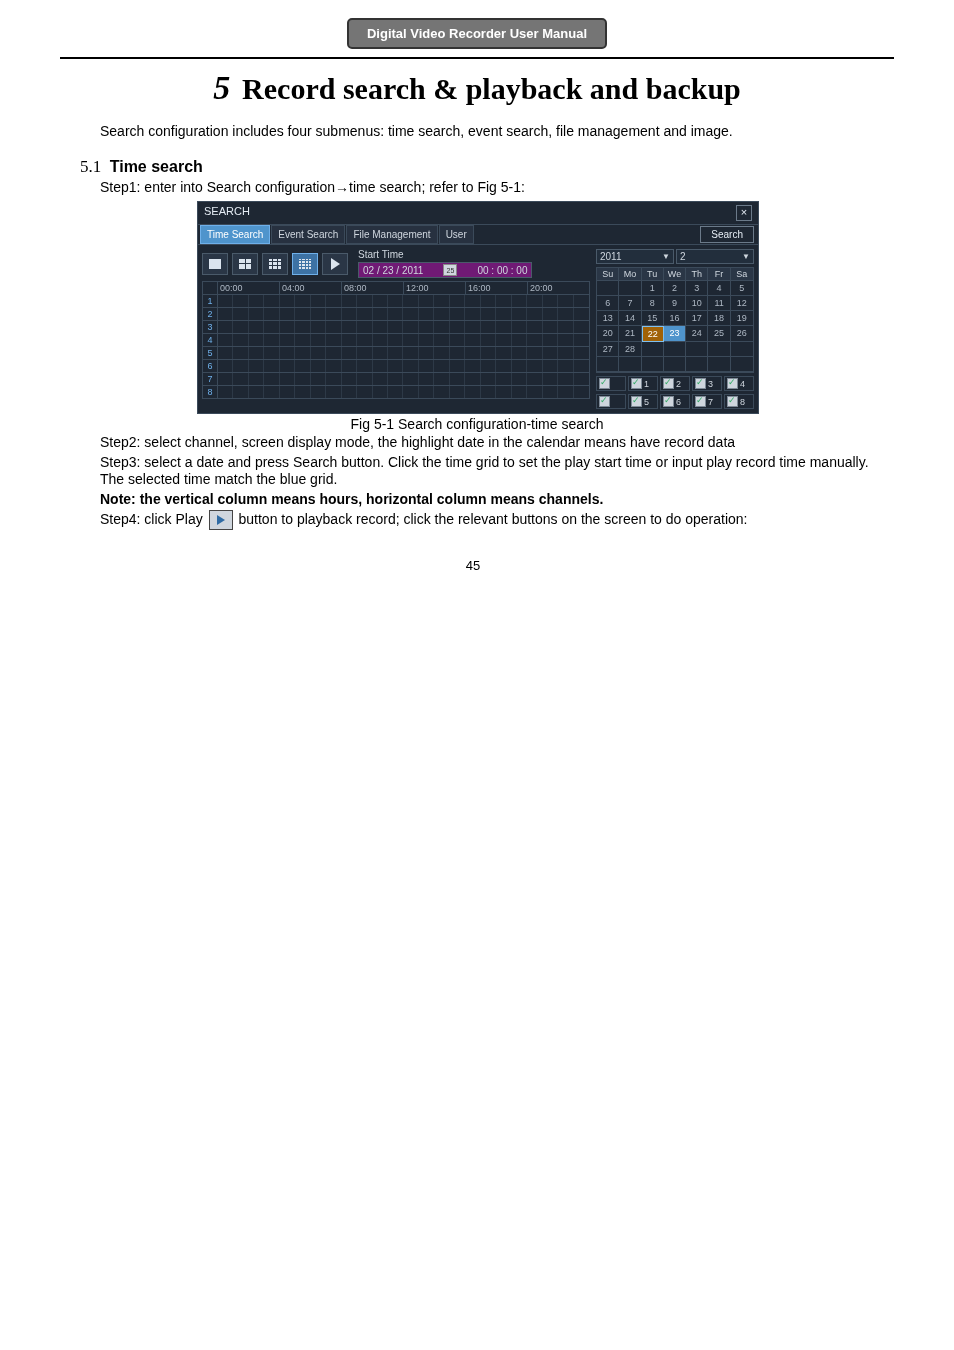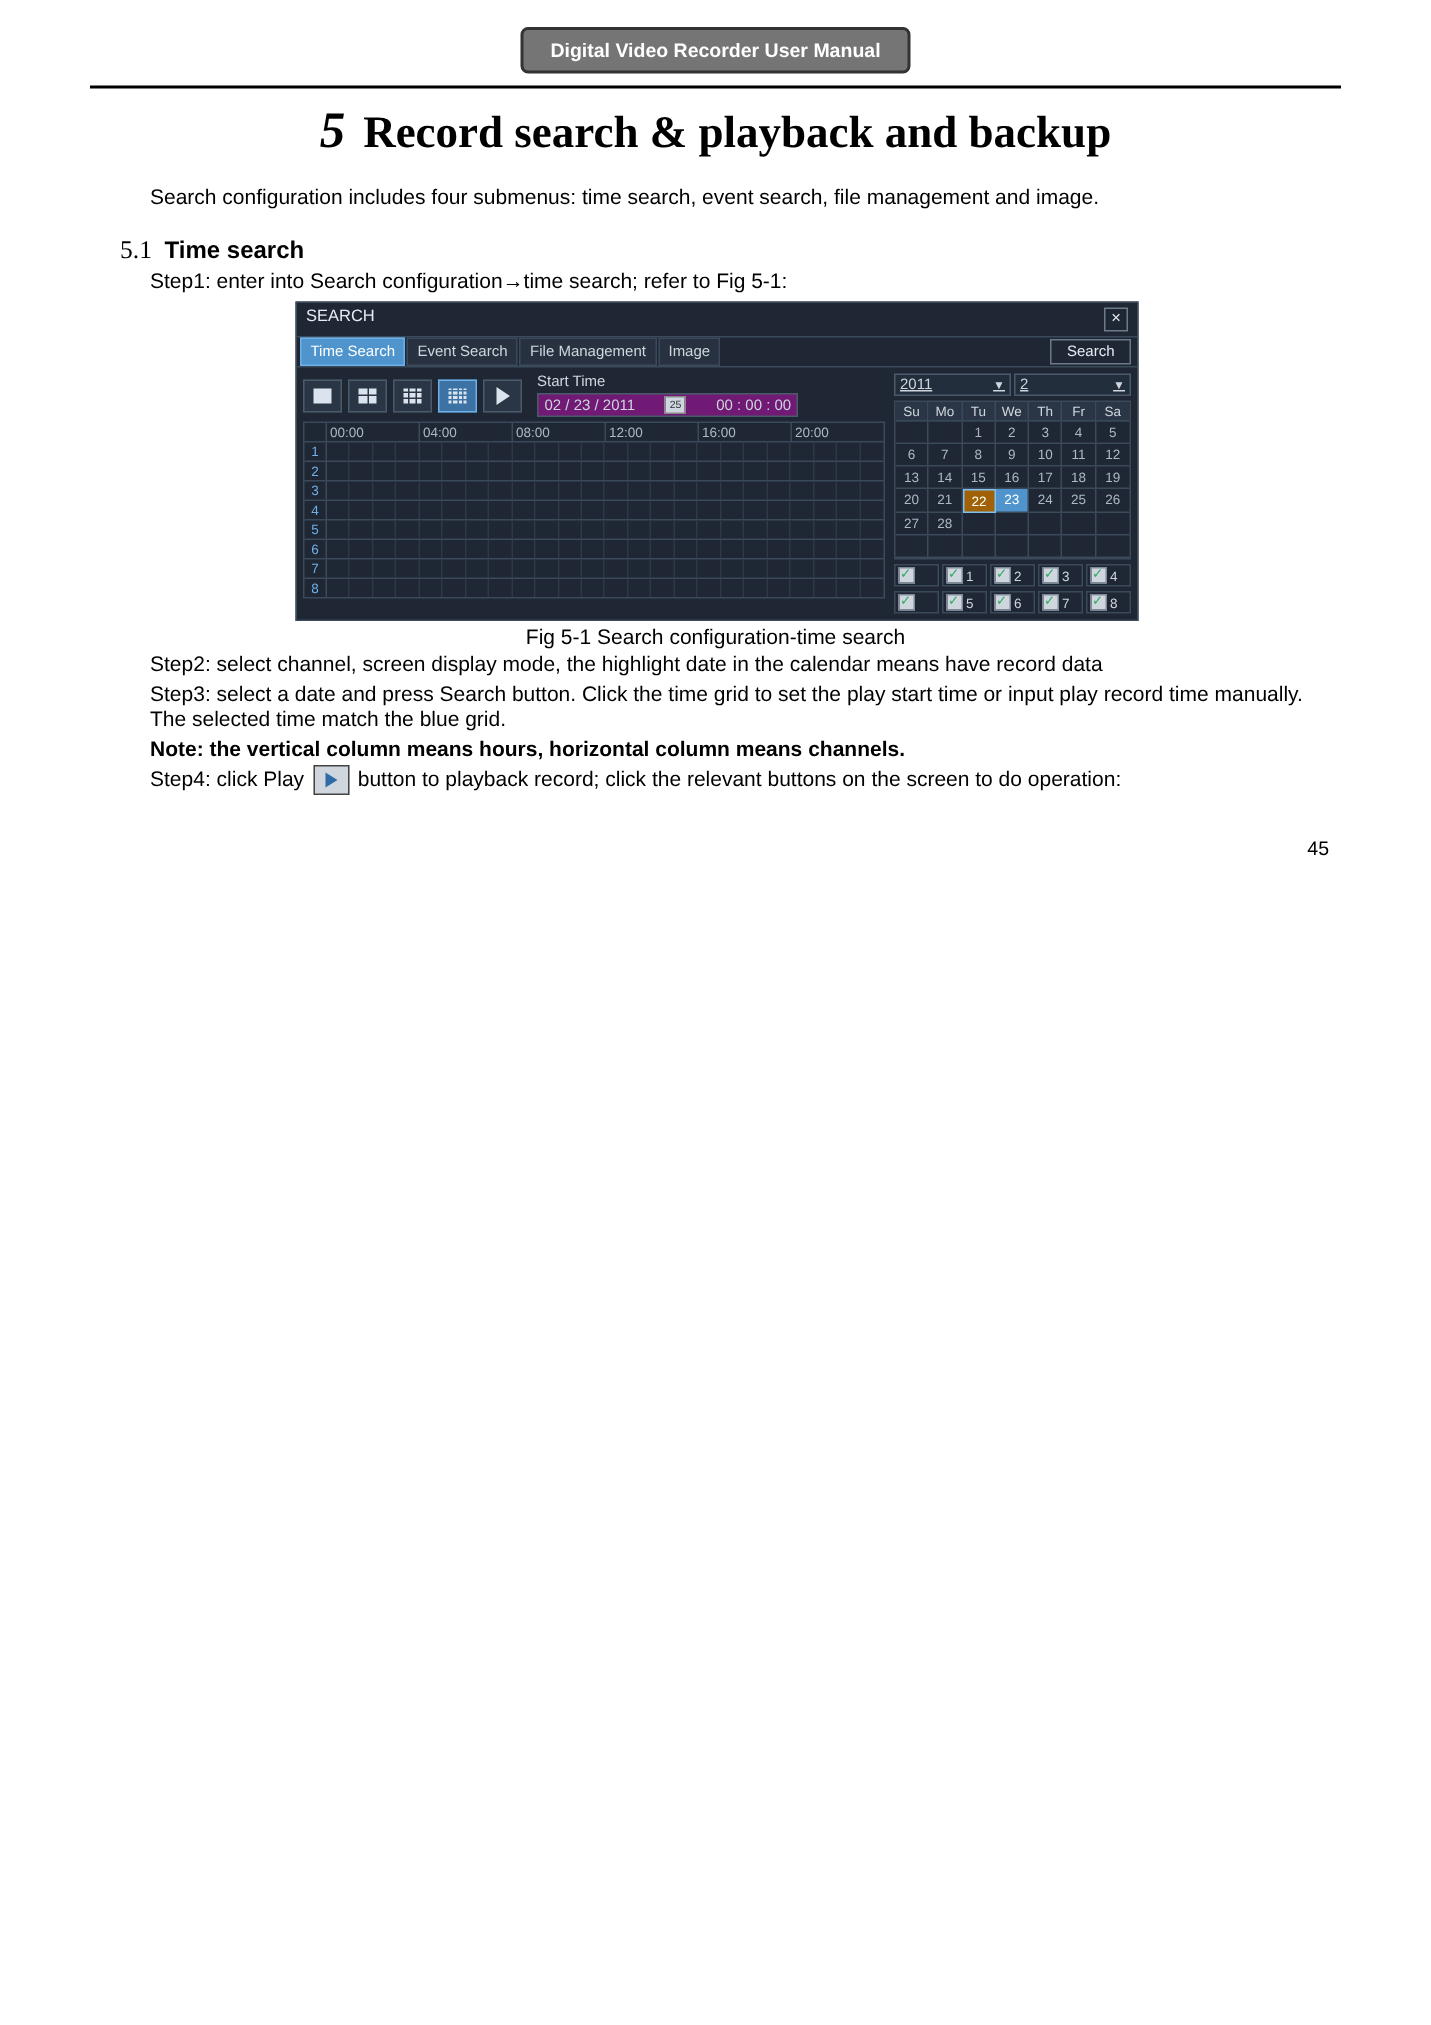--- a/index.html
+++ b/index.html
@@ -75,21 +75,21 @@
     font-size: 14px;
     margin: 2px 0 2px 0;
   }
   .para {
     margin: 2px 0 2px 40px;
     font-size: 14px;
     line-height: 1.25;
   }
   .bold { font-weight: bold; }
   .page-num {
-    text-align: right;
+    text-align: center;
     font-size: 13px;
     margin-top: 28px;
     margin-right: 8px;
   }
 
   
   .dlg {
     background: #1e2733;
     border: 1px solid #3b4a5a;
     color: #cfd6de;
@@ -191,21 +191,21 @@
   .tl-head-cell:last-child{border-right:none;}
   .tl-num-col { width:14px; text-align:center; border-right:1px solid #3b4a5a;}
   .tl-row { display:flex; height:12px; border-bottom:1px solid #3b4a5a;}
   .tl-row:last-child{border-bottom:none;}
   .tl-row .tl-num-col{ color:#6fb0ea; font-size:9px; line-height:12px;}
   .tl-cells { flex:1; display:grid; grid-template-columns:repeat(24,1fr);}
   .tl-cells span{border-right:1px solid #2d3947;}
   .tl-cells span:last-child{border-right:none;}
 
   .dlg-right { width:158px; display:flex; flex-direction:column; gap:3px;}
-  .sel-row { display:flex; gap:2px;text-decoration:underline;}
+  .sel-row { display:flex; gap:2px;}
   .sel-box { flex:1; border:1px solid #4a5a6a; background:#222e3c; padding:1px 3px; display:flex; justify-content:space-between; align-items:center; font-size:10px;}
   .sel-box .arrow { font-size:8px;}
   .cal { border:1px solid #3b4a5a; }
   .cal-head, .cal-row { display:grid; grid-template-columns:repeat(7,1fr); font-size:9px;}
   .cal-head div { text-align:center; padding:1px 0; border-right:1px solid #3b4a5a; border-bottom:1px solid #3b4a5a; background:#2a3646;}
   .cal-head div:last-child{border-right:none;}
   .cal-row div { text-align:center; padding:2px 0; border-right:1px solid #3b4a5a; border-bottom:1px solid #3b4a5a; color:#aeb8c4;}
   .cal-row div:last-child{border-right:none;}
   .cal-row div.hl { background:#4f94cc;color:#fff;}
   .cal-row div.sel { background:#a16207;color:#fff; border:1px solid #7fc0f0;}
@@ -246,21 +246,21 @@
   <div class="fig-wrap">
     <div class="dlg">
       <div class="dlg-title">
         <span>SEARCH</span>
         <span class="dlg-close">×</span>
       </div>
       <div class="dlg-tabs">
         <span class="dlg-tab active">Time Search</span>
         <span class="dlg-tab">Event Search</span>
         <span class="dlg-tab">File Management</span>
-        <span class="dlg-tab">Image</span>
+        <span class="dlg-tab">User</span>
         <span class="dlg-tab-spacer"></span>
         <span class="dlg-search-btn">Search</span>
       </div>
       <div class="dlg-body">
         <div class="dlg-left">
           <div class="view-row">
             <span class="view-btn">
                 <span class="vb-1"></span>
               </span>
             <span class="view-btn">

